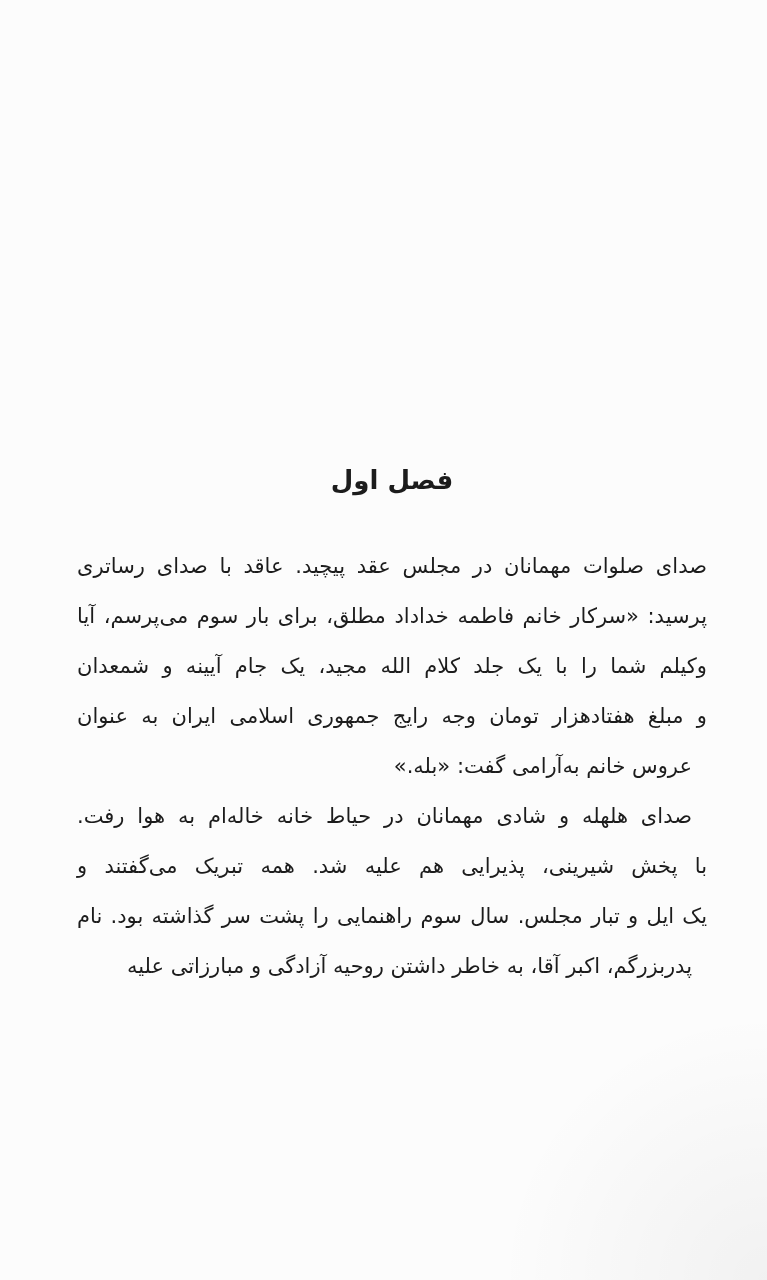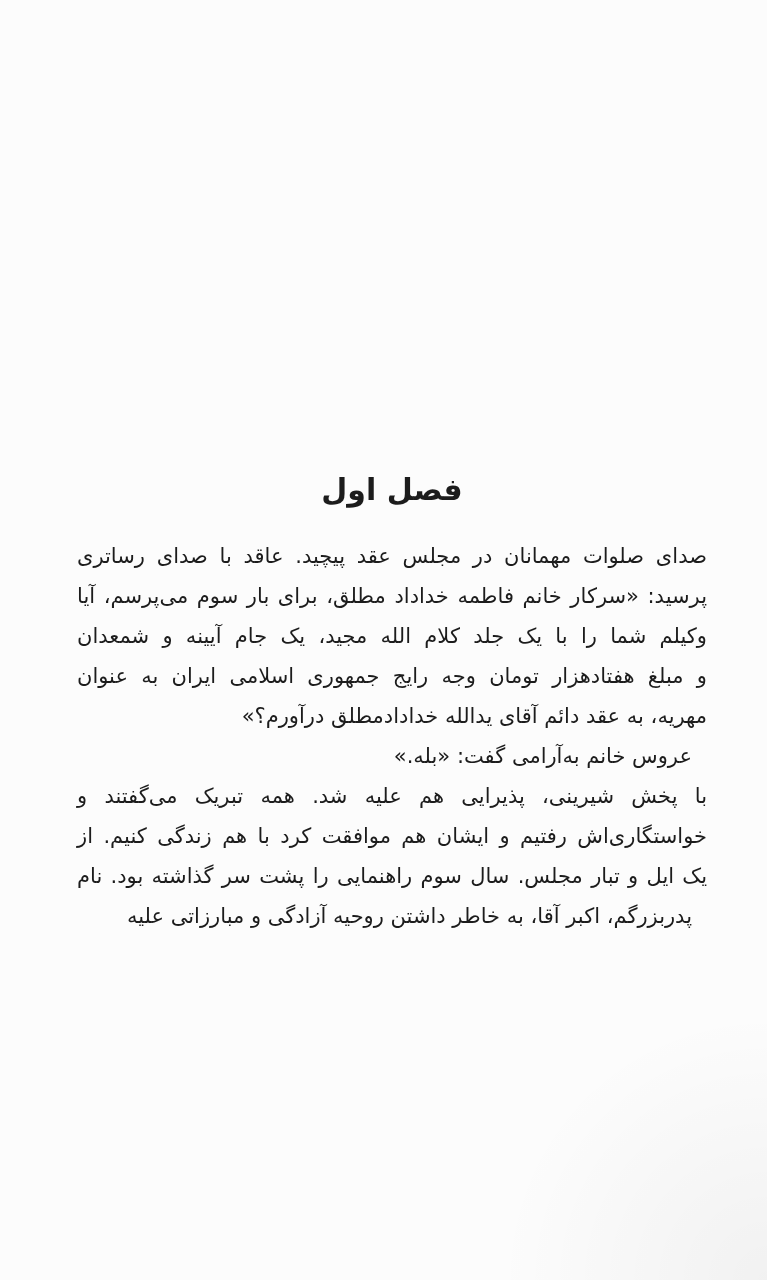--- a/index.html
+++ b/index.html
@@ -26,61 +26,61 @@
     position: absolute;
     right: 60px;
     left: 77px;
     top: 0;
   }
   .chapter-heading {
     position: absolute;
     top: 458px;
     right: 0;
     left: 0;
-    margin: 10px;
+    margin: 0;
     text-align: center;
-    font-size: 30px;
+    font-size: 26px;
     line-height: 44px;
     font-weight: bold;
     letter-spacing: 0;
   }
   .body-text {
     position: absolute;
     top: 536px;
     right: 0;
     left: 0;
     font-size: 21px;
   }
   .line {
     height: 40px;
     line-height: 40px;
     white-space: nowrap;
     text-align: justify;
     text-align-last: justify;
     text-justify: inter-word;
+    margin-top: 10px;
   }
   .line.para-end {
     text-align-last: right;
   }
   .line.indent {
     padding-right: 15px;
   }
 </style>
 </head>
 <body>
 
 <div class="page">
   <div class="content">
     <h1 class="chapter-heading">فصل اول</h1>
     <div class="body-text">
         <div class="line">صدای صلوات مهمانان در مجلس عقد پیچید. عاقد با صدای رساتری</div>
         <div class="line">پرسید: «سرکار خانم فاطمه خداداد مطلق، برای بار سوم می‌پرسم، آیا</div>
         <div class="line">وکیلم شما را با یک جلد کلام الله مجید، یک جام آیینه و شمعدان</div>
         <div class="line">و مبلغ هفتادهزار تومان وجه رایج جمهوری اسلامی ایران به عنوان</div>
-        <div class="line para-end">مهریه، به عقد دائم آقای یدالله خدادادمطلق درآورم؟»</div>
         <div class="line indent para-end">عروس خانم به‌آرامی گفت: «بله.»</div>
+        <div class="line indent">صدای هلهله و شادی مهمانان در حیاط خانه خاله‌ام به هوا رفت.</div>
         <div class="line">با پخش شیرینی، پذیرایی هم علیه شد. همه تبریک می‌گفتند و</div>
-        <div class="line">خواستگاری‌اش رفتیم و ایشان هم موافقت کرد با هم زندگی کنیم. از</div>
         <div class="line">یک ایل و تبار مجلس. سال سوم راهنمایی را پشت سر گذاشته بود. نام</div>
         <div class="line indent para-end">پدربزرگم، اکبر آقا، به خاطر داشتن روحیه آزادگی و مبارزاتی علیه</div>
       </div>
   </div>
 </div>
 
 </body></html>

